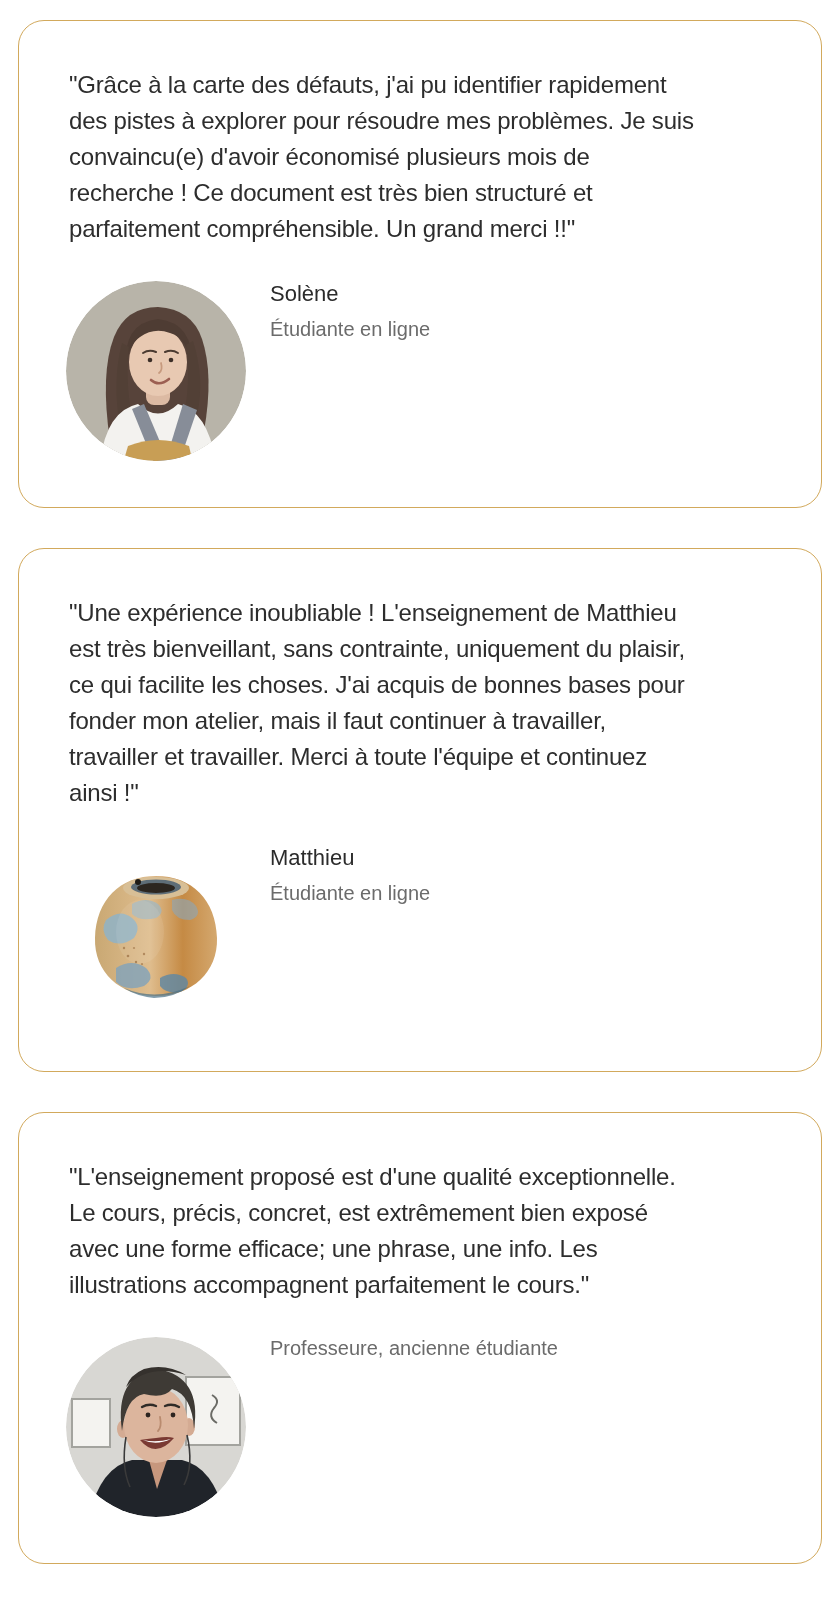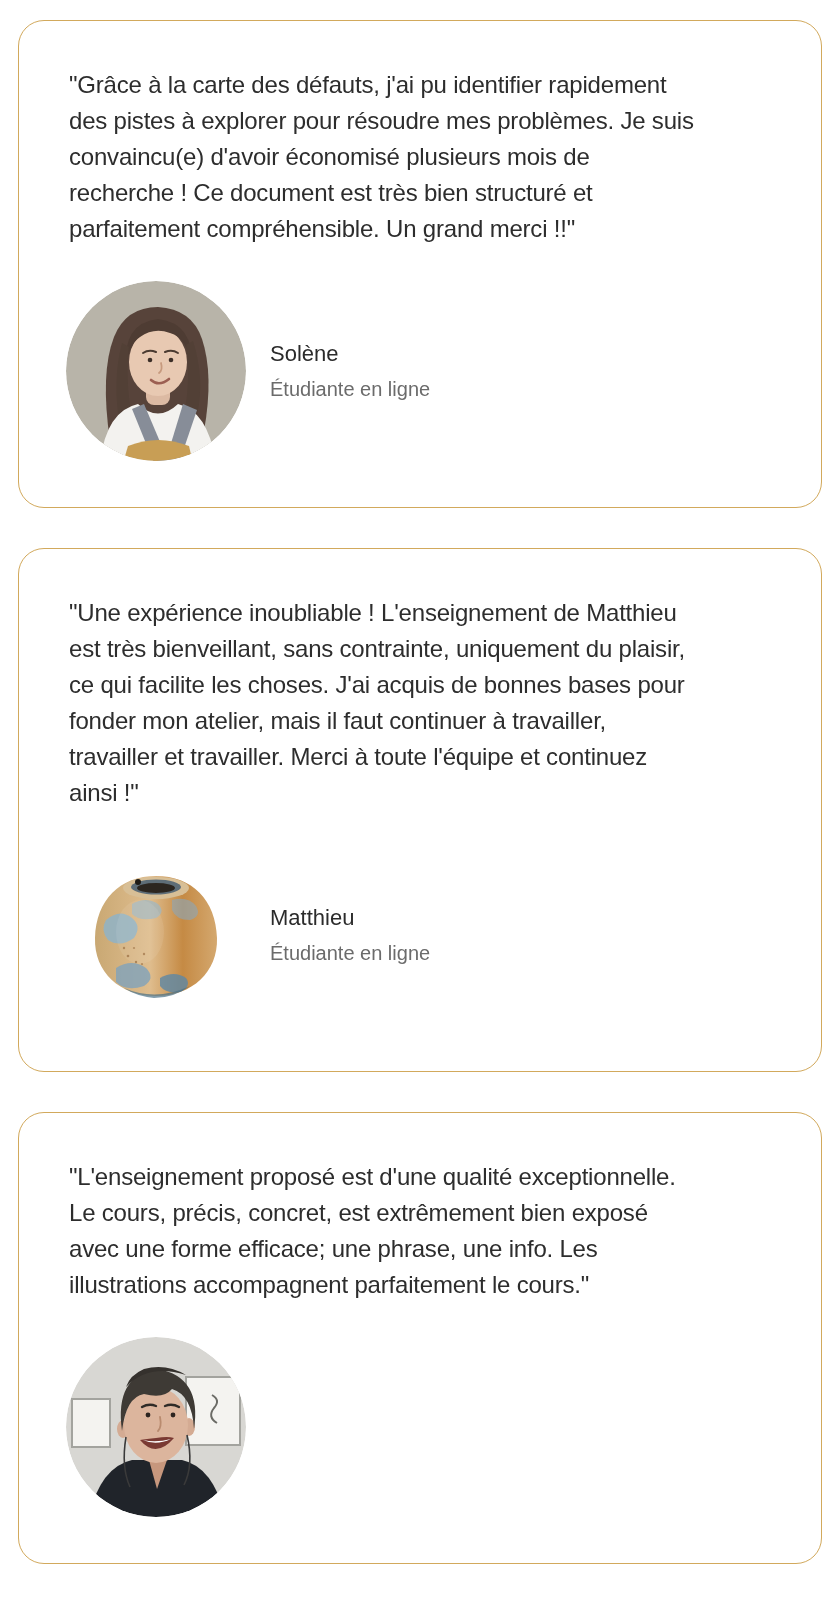--- a/index.html
+++ b/index.html
@@ -20,21 +20,21 @@
   }
   .card:last-child { margin-bottom: 0; }
   .quote {
     margin: 0 0 34px 3px;
     font-size: 24px;
     line-height: 36px;
     letter-spacing: -0.2px;
     color: #2d2d2d;
     white-space: pre-line;
   }
-  .person { display: flex; align-items: center; gap: 24px; }
+  .person { display: flex; align-items: flex-start; gap: 24px; }
   .avatar-box {
     flex: 0 0 180px;
     width: 180px; height: 180px;
     display: flex; align-items: center; justify-content: center;
   }
   .avatar-round { border-radius: 50%; display: block; }
   .who { display: flex; flex-direction: column; }
   .name { font-size: 22px; color: #2b2b2b; margin: 0 0 11px 0; font-weight: 400; }
   .role { font-size: 20px; color: #6b6b6b; font-weight: 400; }
 </style>
@@ -164,17 +164,18 @@
             <circle cx="107" cy="78" r="2.4" fill="#2c2420"></circle>
             <path d="M94 80 Q96 90 92 94" stroke="#b98b6f" stroke-width="1.8" fill="none" stroke-linecap="round"></path>
             <path d="M74 103 Q90 122 108 101 Q102 99 90 101 Q80 102 74 103 Z" fill="#7a3a33"></path>
             <path d="M77 103 Q90 109 105 102 Q90 106 77 103 Z" fill="#ffffff"></path>
             <path d="M60 100 Q55 130 64 150" stroke="#3a3a3a" stroke-width="1.6" fill="none"></path>
             <path d="M121 98 Q128 128 118 148" stroke="#3a3a3a" stroke-width="1.6" fill="none"></path>
           </g>
         </svg>
       </div>
       <div class="who">
+        <div class="role">Professeure, ancienne étudiante</div>
       </div>
     </div>
   </article>
 
 </main>
 
 </body></html>

